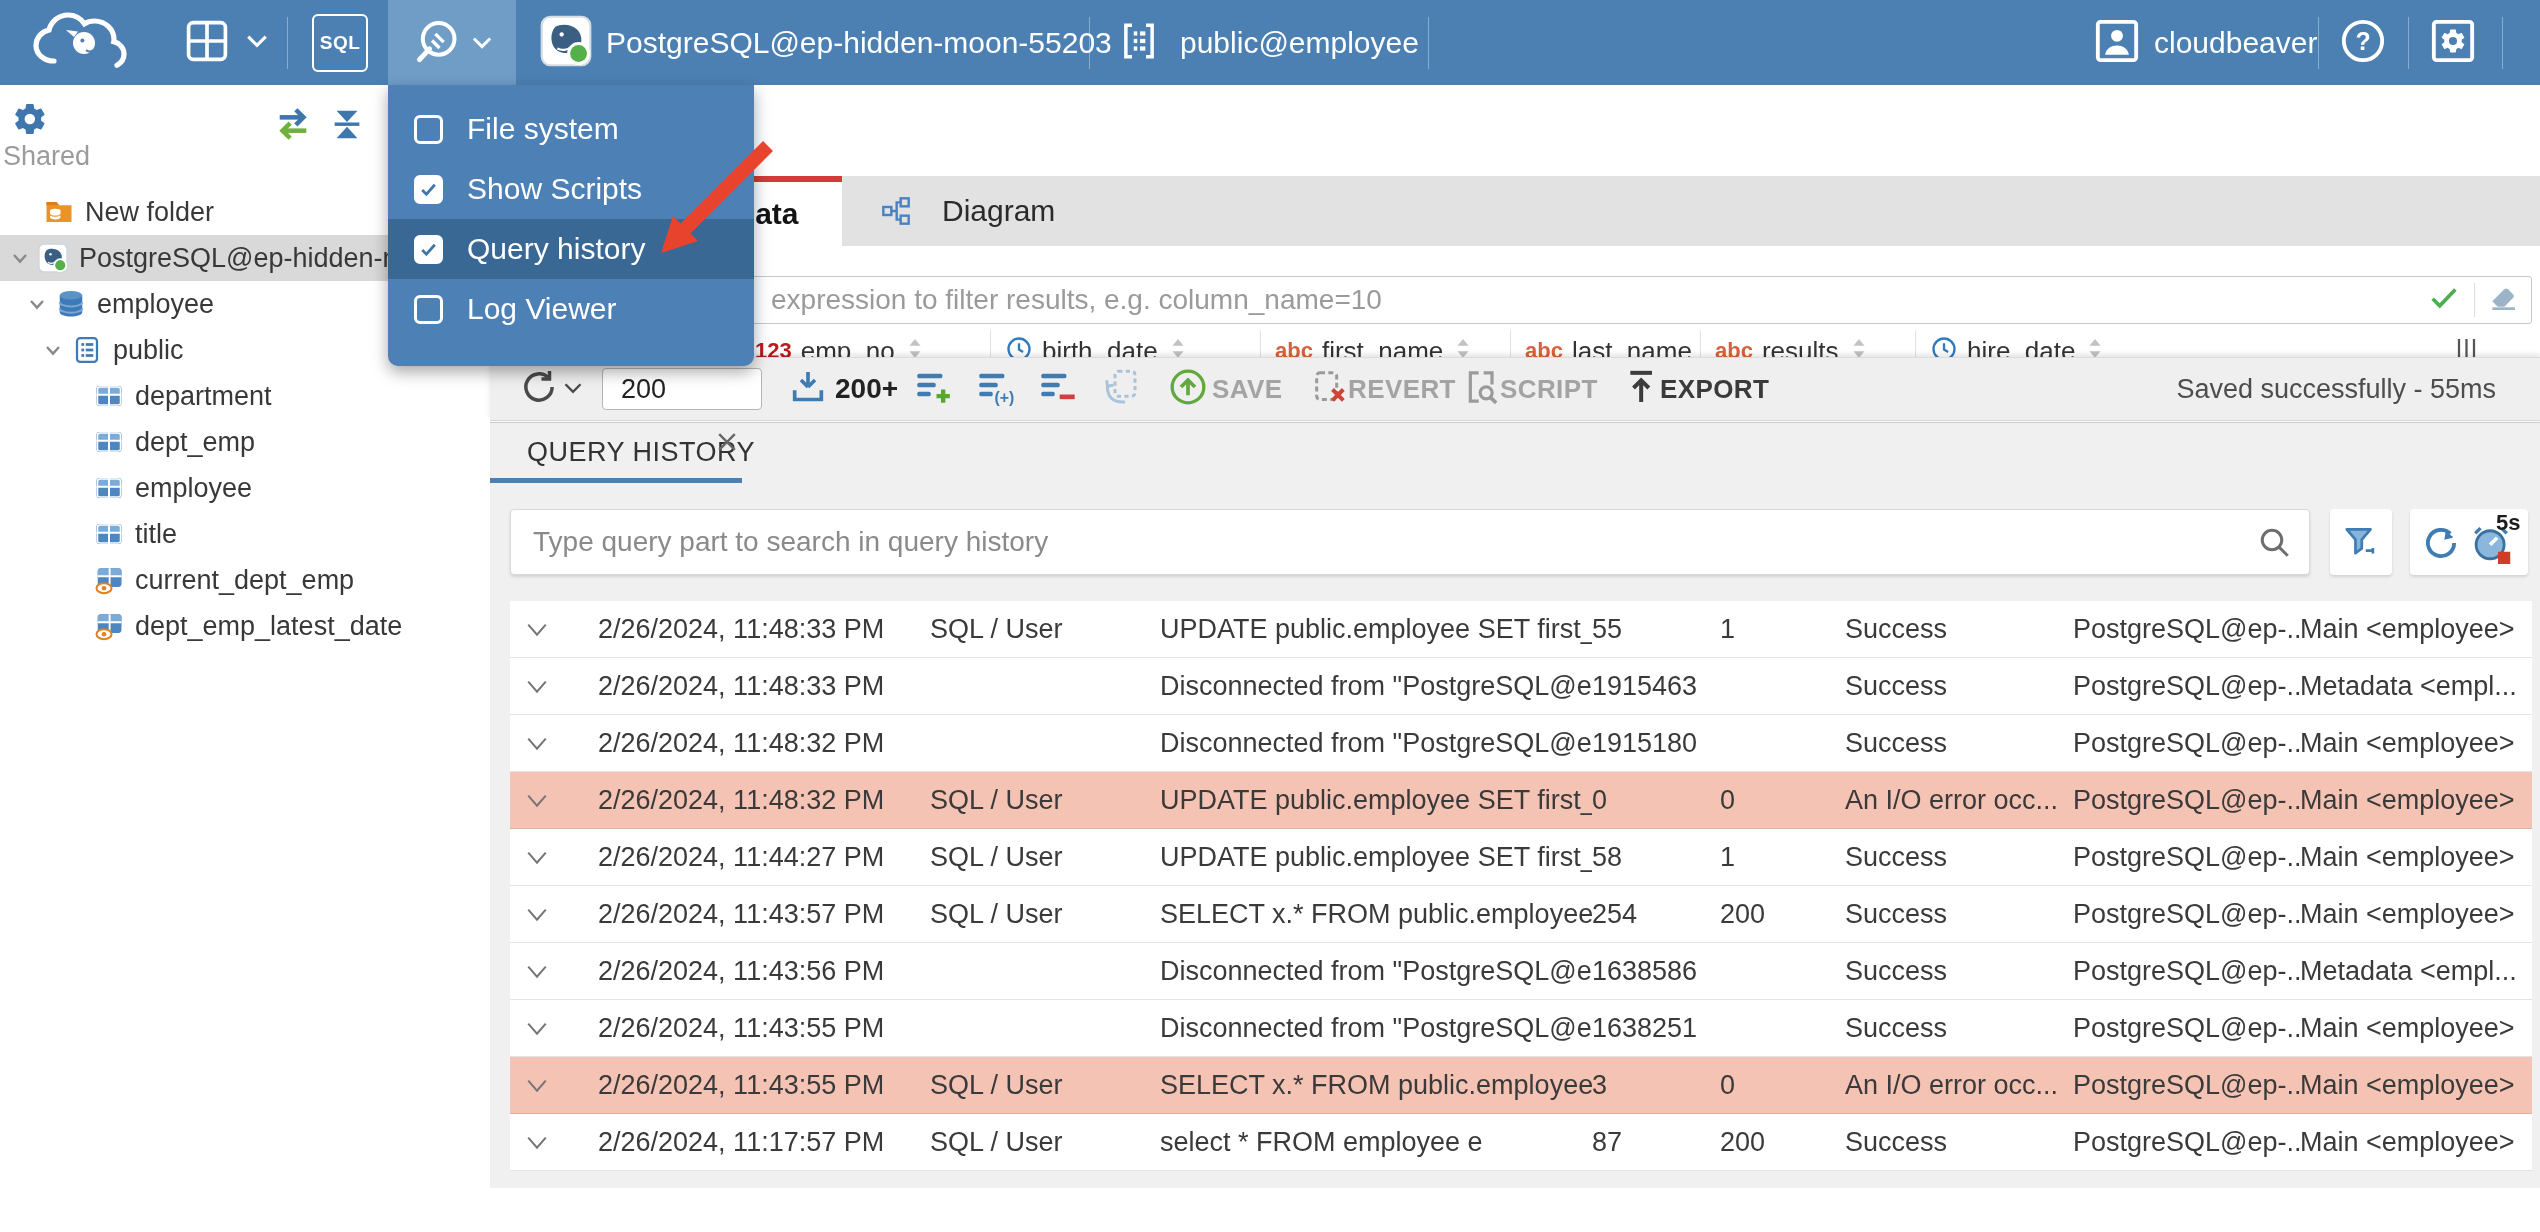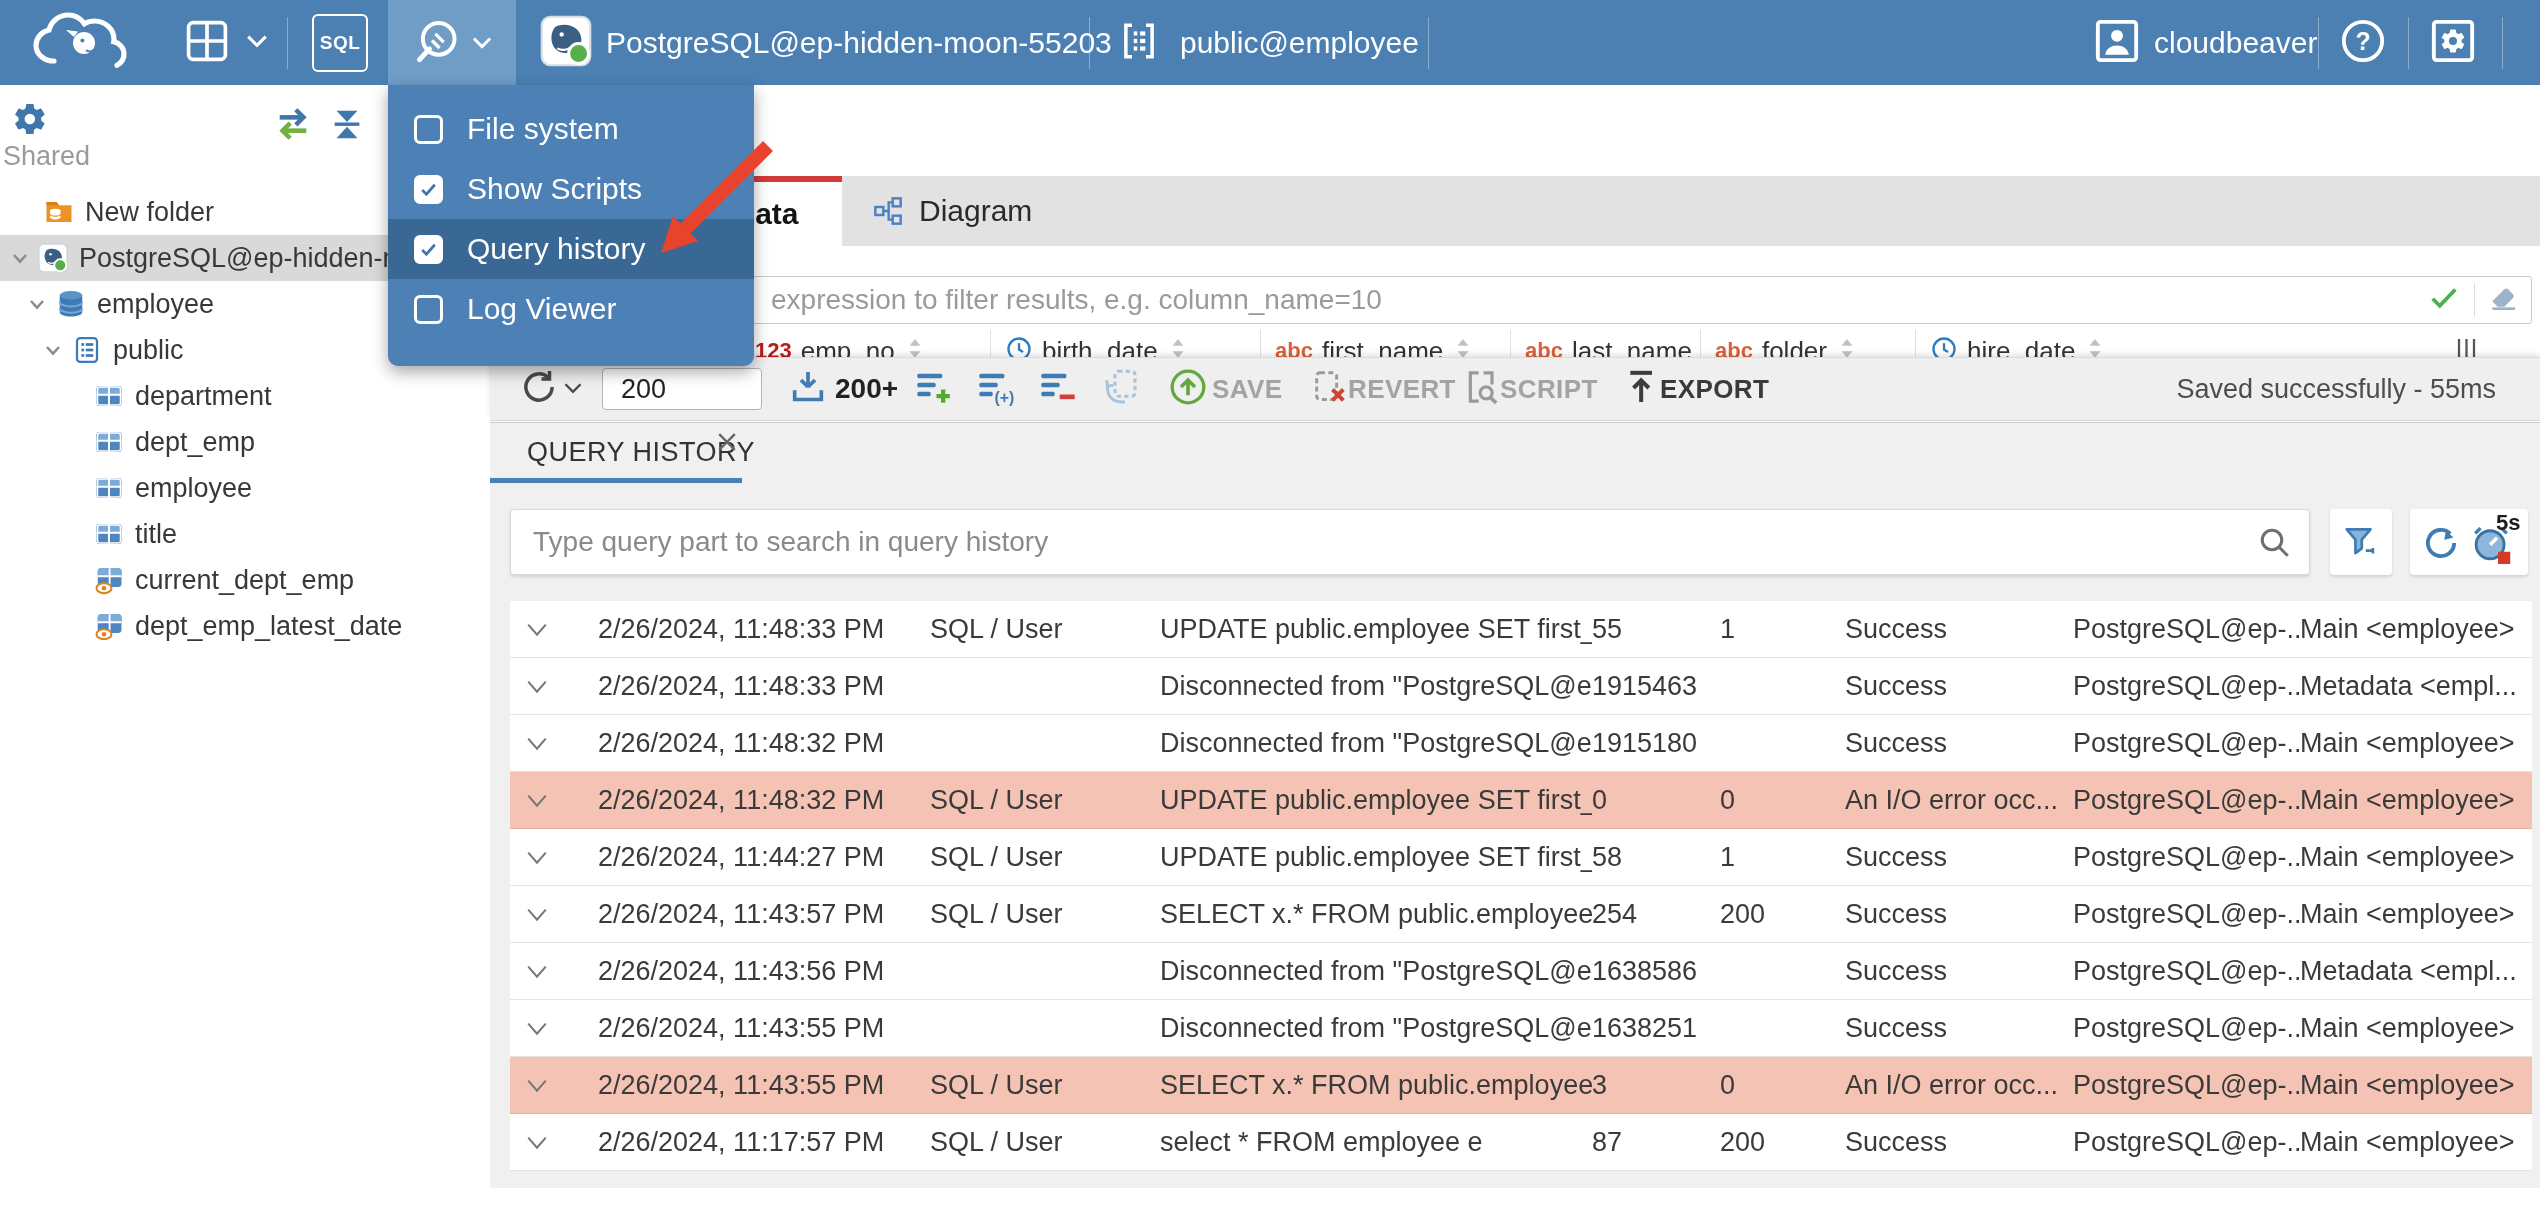--- a/index.html
+++ b/index.html
@@ -33,21 +33,21 @@
   .cb{width:29px;height:29px;border:3px solid #fff;border-radius:6px;margin:0 24px 0 26px;flex:0 0 29px;display:flex;align-items:center;justify-content:center;box-sizing:border-box}
   .cb.on{background:#fff}
   .menu-label{font-size:30px}
   
   .red-arrow{position:absolute;left:600px;top:110px;z-index:60;pointer-events:none}
   
   .main{position:absolute;left:490px;top:85px;right:0;bottom:0;background:#fff}
   .tabbar{position:absolute;left:0;right:0;top:91px;height:70px;background:#e2e2e2}
   .tab-data{position:absolute;left:200px;top:0;width:152px;height:70px;background:#fff;display:flex;align-items:center;justify-content:center;border-top:6px solid var(--c-red);box-sizing:border-box}
   .tab-data span{font-size:30px;font-weight:bold;color:#141414}
-  .tab-diagram{position:absolute;left:352px;top:0;height:70px;display:flex;align-items:center;gap:15px;padding:0 30px}
+  .tab-diagram{position:absolute;left:352px;top:0;height:70px;display:flex;align-items:center;gap:30px;padding:0 38px}
   .tab-diagram span{font-size:30px;color:#2a2a2a}
   .filterbar{position:absolute;left:8px;right:8px;top:191px;height:48px;background:#fff;border:1px solid #c9c9c9;border-radius:3px;box-sizing:border-box}
   .filter-ph{position:absolute;left:272px;top:50%;transform:translateY(-50%);font-size:28px;color:#9a9a9a;white-space:nowrap}
   .f-right{position:absolute;top:50%;transform:translateY(-50%)}
   .f-div{right:56px;width:1px;height:34px;background:#ddd}
   
   .sliver{position:absolute;left:0;right:0;top:241px;height:31px;background:#fff;overflow:hidden}
   .sliver-row{display:flex;height:42px;margin-top:4px;align-items:center}
   .sl-cell{height:100%;display:flex;align-items:center;gap:9px;box-sizing:border-box;border-left:1px solid #e2e2e2;padding-left:14px;overflow:hidden;flex:0 0 auto}
   .sl-cell:first-child{border-left:none;justify-content:center;padding-left:0}
@@ -417,21 +417,21 @@
                 <path d="M5 10l5-6 5 6z" fill="#c2c2c2"></path>
                 <path d="M5 15l5 6 5-6z" fill="#c2c2c2"></path>
               </svg></span>
           </div>
           <div class="sl-cell" style="width:190px">
             <span class="sl-pre-str">abc</span>
             <span class="sl-name">last_name</span>
           </div>
           <div class="sl-cell" style="width:215px">
             <span class="sl-pre-str">abc</span>
-            <span class="sl-name">folder</span>
+            <span class="sl-name">results</span>
             <span><svg width="22" height="30" viewBox="0 0 20 26">
                 <path d="M5 10l5-6 5 6z" fill="#c2c2c2"></path>
                 <path d="M5 15l5 6 5-6z" fill="#c2c2c2"></path>
               </svg></span>
           </div>
           <div class="sl-cell" style="width:215px">
             <span><svg width="28" height="28" viewBox="0 0 24 24">
                 <circle cx="12" cy="12" r="9" fill="none" stroke="#2f7bbf" stroke-width="2"></circle>
                 <path d="M12 7v5.5l3.5 2" fill="none" stroke="#2f7bbf" stroke-width="2"></path>
               </svg></span>

